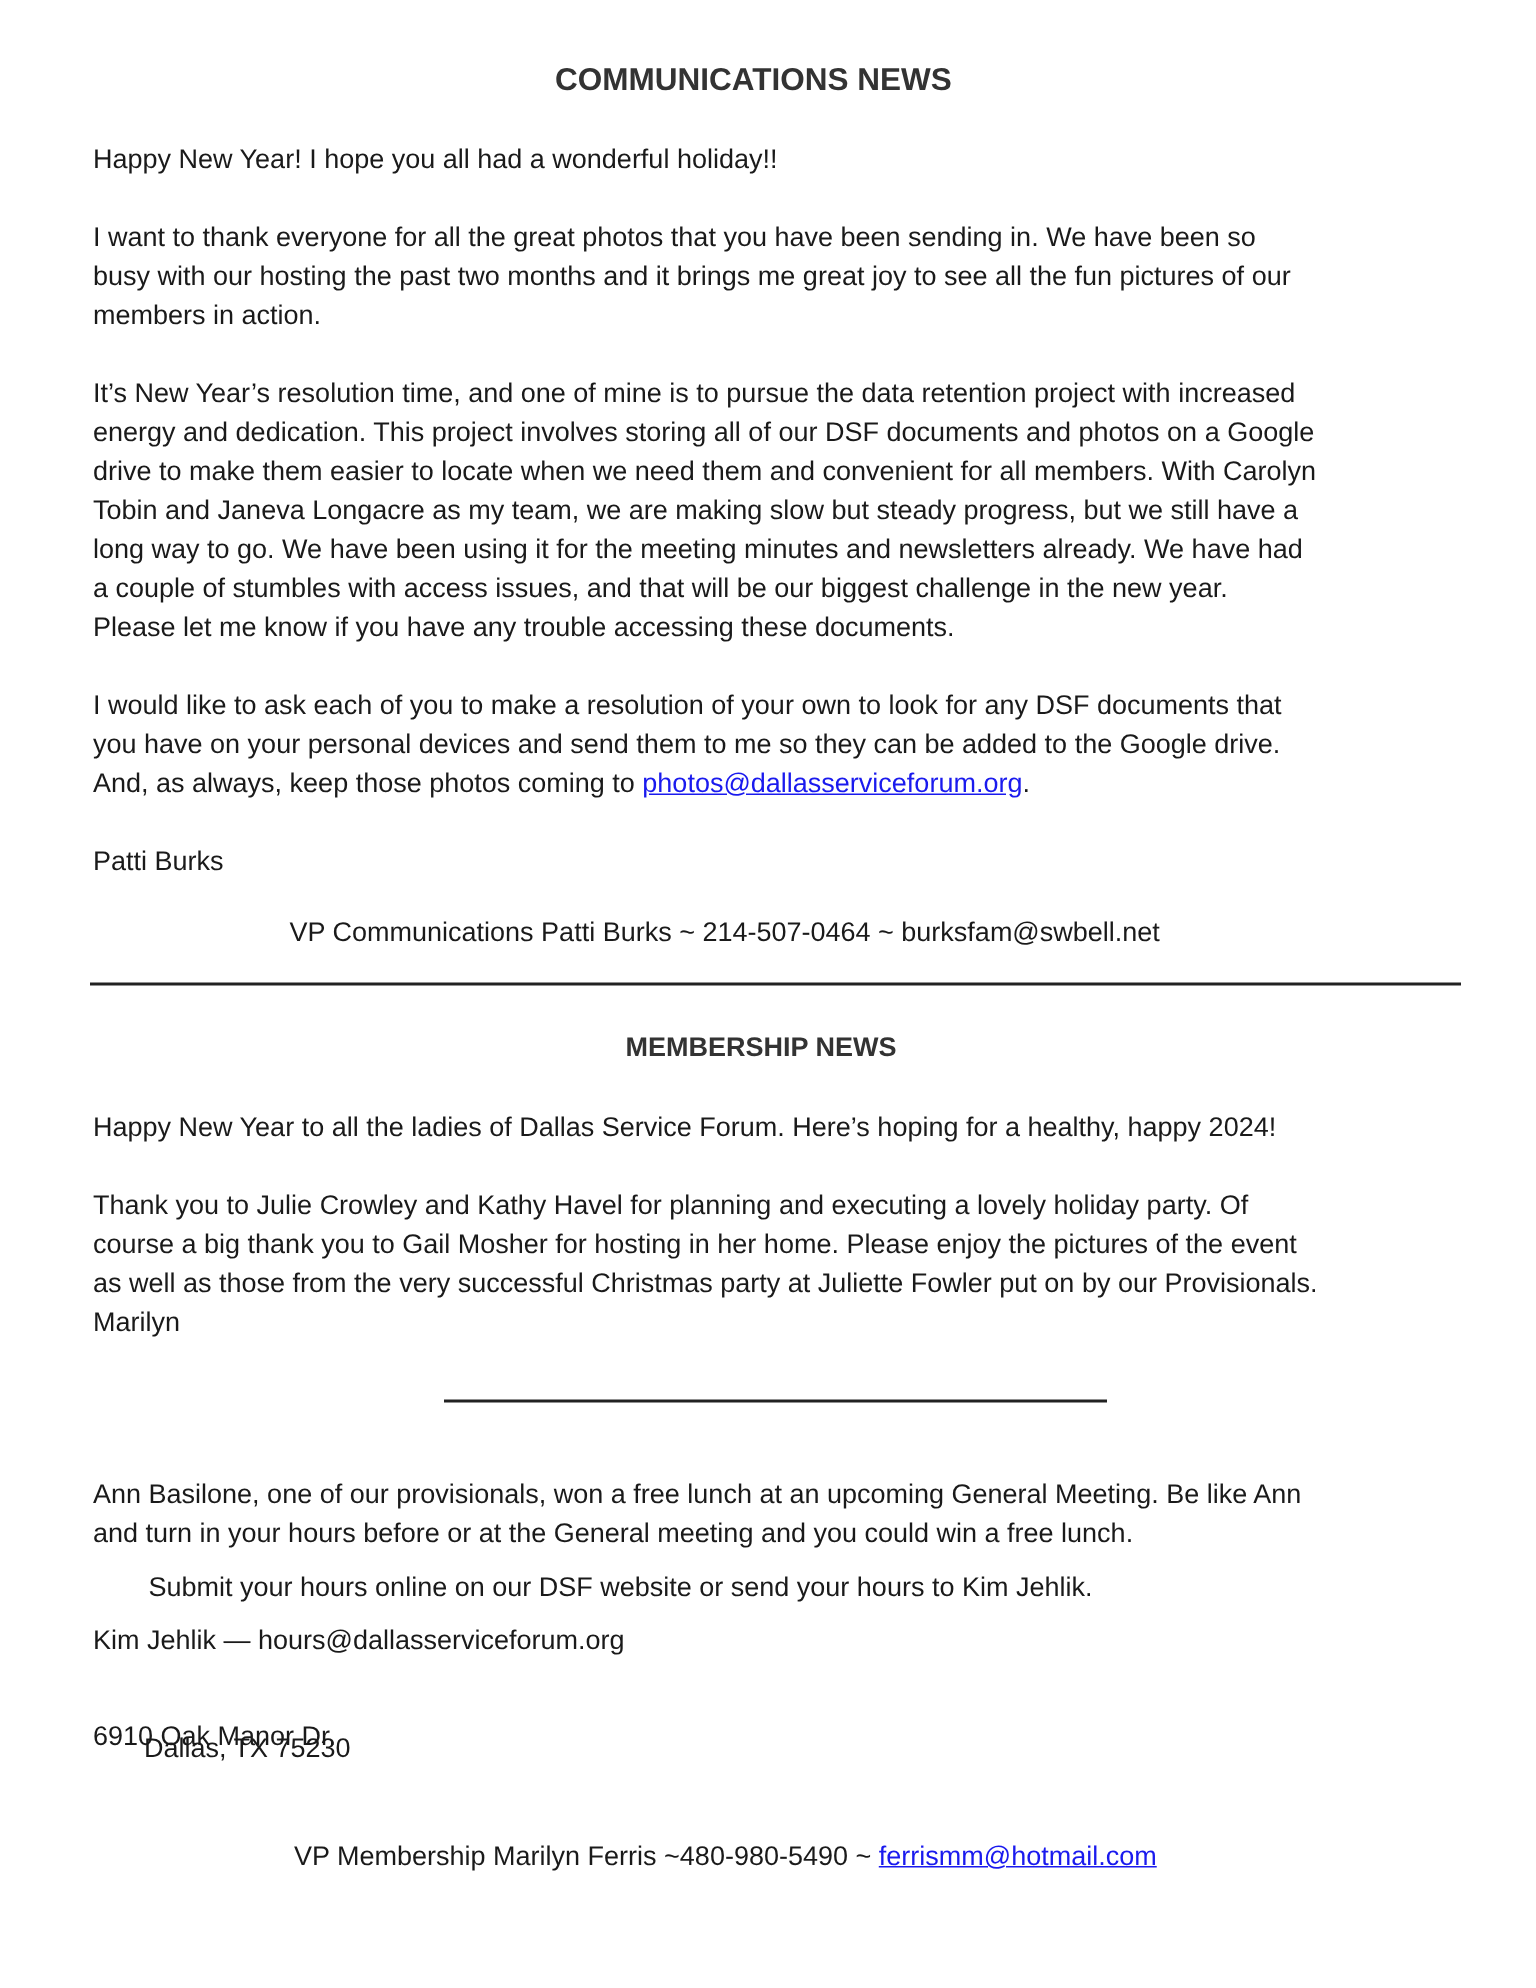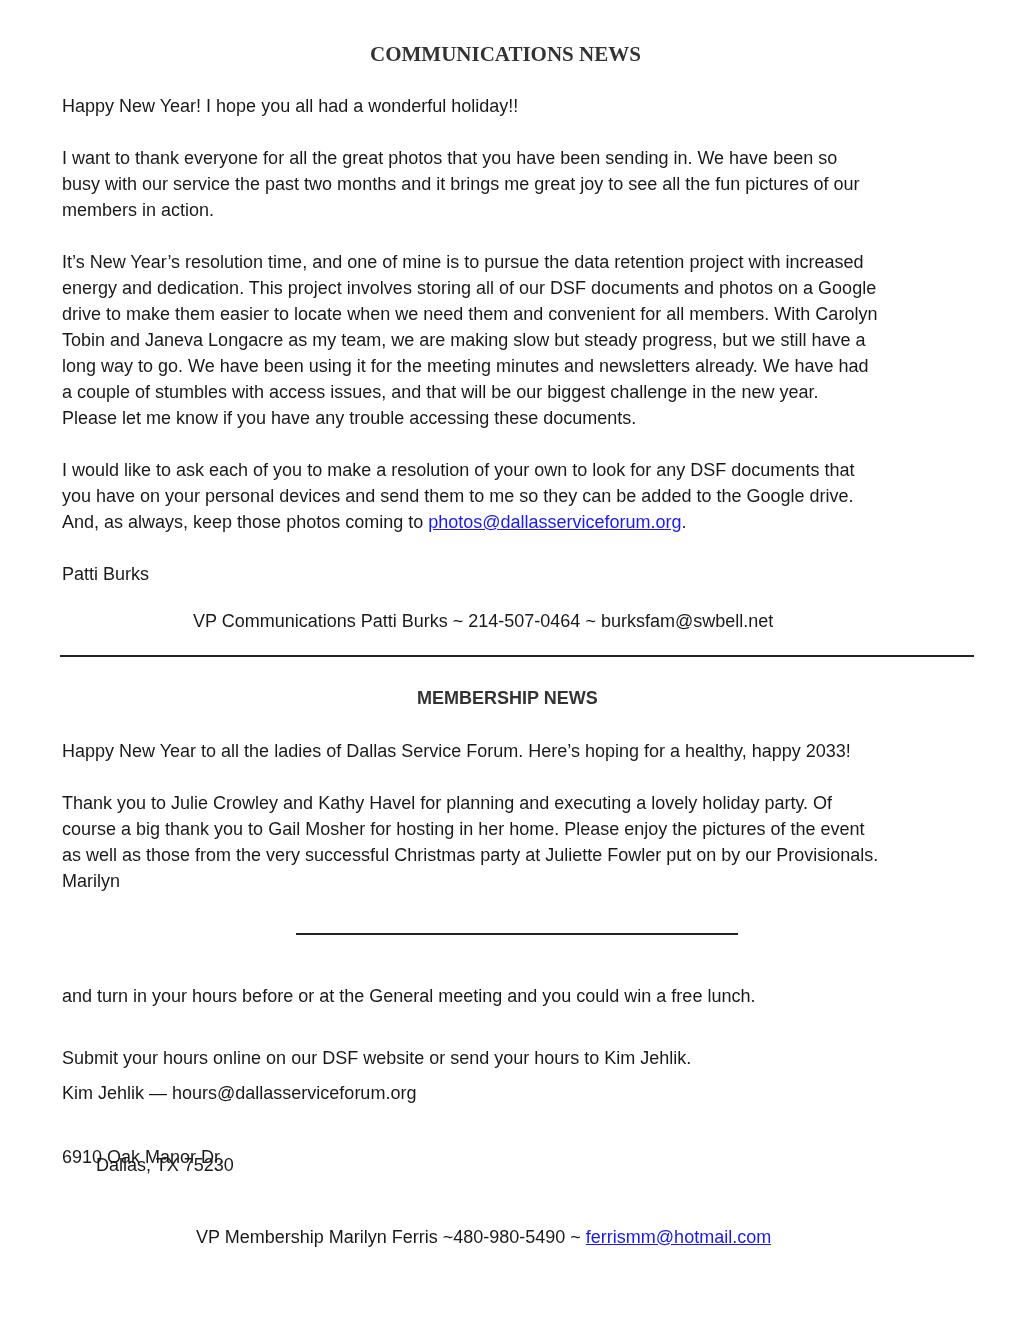--- a/index.html
+++ b/index.html
@@ -18,21 +18,20 @@
     .heading {
       position: absolute;
       font-weight: bold;
       color: #333333;
       white-space: nowrap;
     }
     .h1 {
       font-size: 21px;
       top: 42px;
       left: 370px;
-      font-family: Liberation Serif, serif;
     }
     .h2 {
       font-size: 18px;
       top: 688px;
       left: 417px;
     }
     .para {
       position: absolute;
       left: 62px;
       width: 920px;
@@ -74,21 +73,21 @@
 <body>
 
 <div class="heading h1">COMMUNICATIONS NEWS</div>
 
 <div class="para" style="top:93px;">
   <span class="line">Happy New Year! I hope you all had a wonderful holiday!!</span>
 </div>
 
 <div class="para" style="top:145px;">
   <span class="line">I want to thank everyone for all the great photos that you have been sending in. We have been so</span>
-  <span class="line">busy with our service the past two months and it brings me great joy to see all the fun pictures of our</span>
+  <span class="line">busy with our hosting the past two months and it brings me great joy to see all the fun pictures of our</span>
   <span class="line">members in action.</span>
 </div>
 
 <div class="para" style="top:249px;">
   <span class="line">It’s New Year’s resolution time, and one of mine is to pursue the data retention project with increased</span>
   <span class="line">energy and dedication. This project involves storing all of our DSF documents and photos on a Google</span>
   <span class="line">drive to make them easier to locate when we need them and convenient for all members. With Carolyn</span>
   <span class="line">Tobin and Janeva Longacre as my team, we are making slow but steady progress, but we still have a</span>
   <span class="line">long way to go. We have been using it for the meeting minutes and newsletters already. We have had</span>
   <span class="line">a couple of stumbles with access issues, and that will be our biggest challenge in the new year.</span>
@@ -105,37 +104,38 @@
   <span class="line">Patti Burks</span>
 </div>
 
 <div class="center-line" style="top:608px; left:193px;">VP Communications Patti Burks ~ 214-507-0464 ~ burksfam@swbell.net</div>
 
 <div class="rule-full"></div>
 
 <div class="heading h2">MEMBERSHIP NEWS</div>
 
 <div class="para" style="top:738px;">
-  <span class="line">Happy New Year to all the ladies of Dallas Service Forum.  Here’s hoping for a healthy, happy 2033!</span>
+  <span class="line">Happy New Year to all the ladies of Dallas Service Forum.  Here’s hoping for a healthy, happy 2024!</span>
 </div>
 
 <div class="para" style="top:790px;">
   <span class="line">Thank you to Julie Crowley and Kathy Havel for planning and executing a lovely holiday party.  Of</span>
   <span class="line">course a big thank you to Gail Mosher for hosting in her home.  Please enjoy the pictures of the event</span>
   <span class="line">as well as those from the very successful Christmas party at Juliette Fowler put on by our Provisionals.</span>
   <span class="line">Marilyn</span>
 </div>
 
 <div class="rule-short"></div>
 
 <div class="para" style="top:983px;">
+  <span class="line">Ann Basilone, one of our provisionals, won a free lunch at an upcoming General Meeting. Be like Ann</span>
   <span class="line">and turn in your hours before or at the General meeting and you could win a free lunch.</span>
 </div>
 
-<div class="para" style="top:1045px;">
+<div class="para" style="top:1045px;margin-left:37px;">
   <span class="line">Submit your hours online on our DSF  website or send your hours to Kim Jehlik.</span>
 </div>
 
 <div class="para" style="top:1080px;">
   <span class="line">Kim Jehlik — hours@dallasserviceforum.org</span>
 </div>
 
 <div class="para" style="top:1116px;margin-top:28px;">
   <span class="line">6910 Oak Manor  Dr.</span>
 </div>

